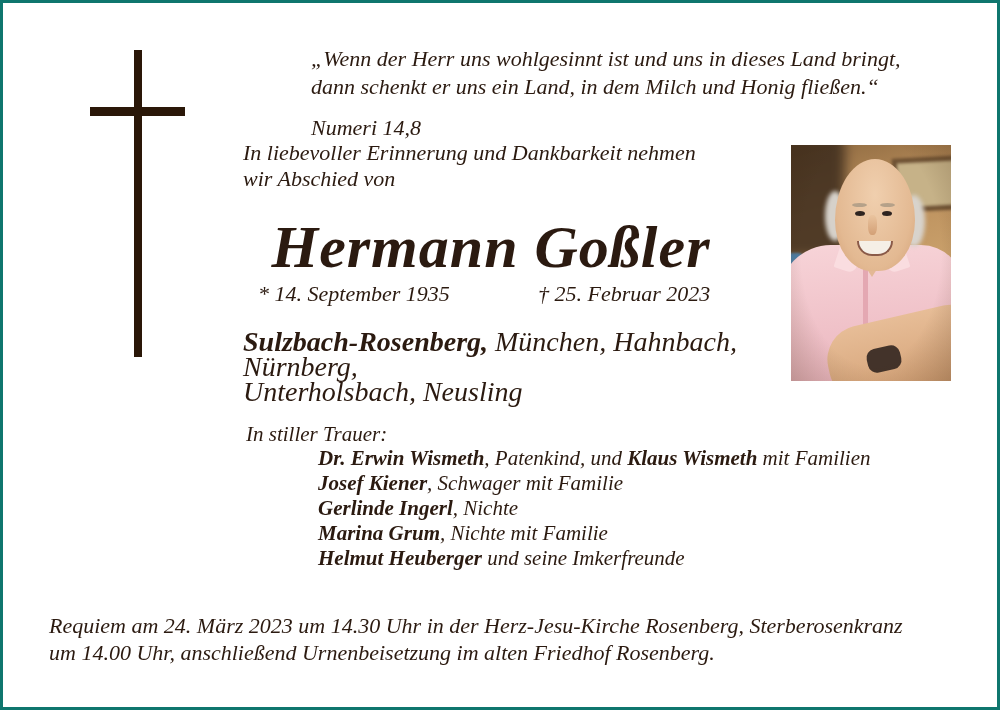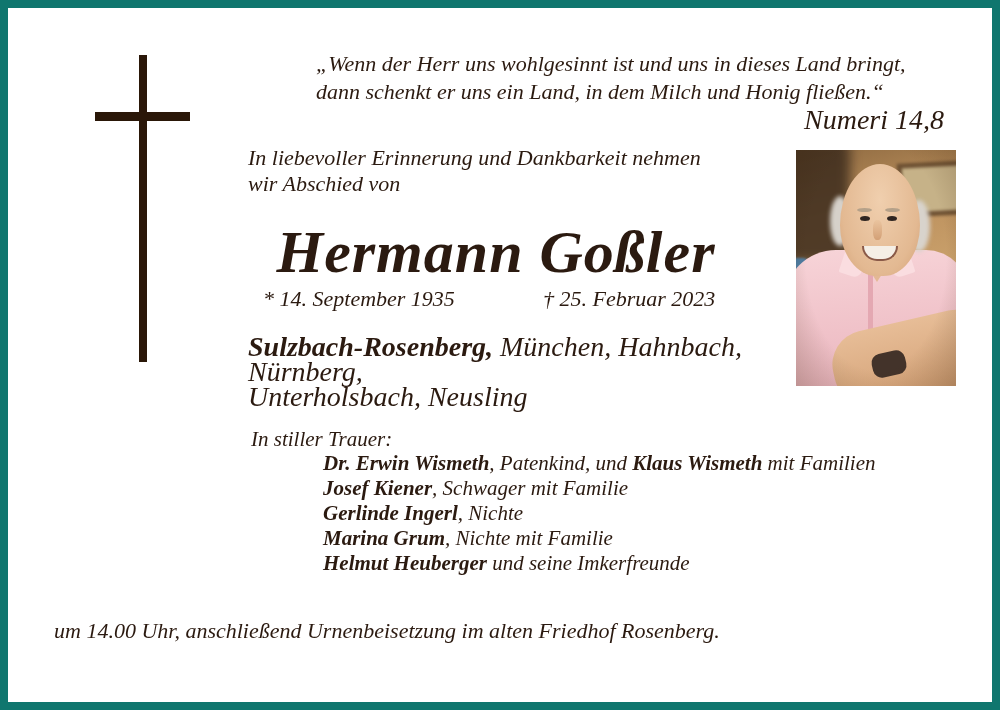--- a/index.html
+++ b/index.html
@@ -1,34 +1,34 @@
 <!DOCTYPE html>
 <html><head>
 <meta charset="utf-8">
 <style>
   html, body { margin: 0; padding: 0; background: #ffffff; }
   .page {
     position: relative;
     width: 1000px; height: 710px;
     box-sizing: border-box;
-    border: 8px solid #0f766e;
+    border: 3px solid #0f766e;
     background: #ffffff;
     color: #2b1a10;
     font-family: "Liberation Serif", "DejaVu Serif", serif;
     overflow: hidden;
   }
   .abs { position: absolute; font-style: italic; }
 
   
   .cross-v { left: 131px; top: 47px; width: 8px; height: 307px; background: #2a1708; }
   .cross-h { left: 87px; top: 104px; width: 95px; height: 9px; background: #2a1708; }
 
   
   .quote { left: 308px; top: 42px; width: 628px; font-style: italic; font-size: 22px; line-height: 28px; white-space: nowrap; }
-  .quote-attr { text-align: right; margin-top: 0; font-size: 28px; }
+  .quote-attr { margin-top: 13px; font-size: 22px; }
 
   
   .intro { left: 240px; top: 137px; font-size: 22px; line-height: 26px; }
 
   
   .deceased { left: 228px; top: 198px; width: 520px; text-align: center; font-weight: bold; font-size: 60px; letter-spacing: 1px; white-space: nowrap; margin-top: 12px; }
 
   
   .birth { left: 255px; top: 278px; font-size: 22px; }
   .death { left: 535px; top: 278px; font-size: 22px; }
@@ -135,16 +135,17 @@
   <div class="abs mourn-head">In stiller Trauer:</div>
   <div class="abs mourners">
     <div><span class="bold">Dr. Erwin Wismeth</span><span>, Patenkind, und </span><span class="bold">Klaus Wismeth</span><span> mit Familien</span></div>
     <div><span class="bold">Josef Kiener</span><span>, Schwager mit Familie</span></div>
     <div><span class="bold">Gerlinde Ingerl</span><span>, Nichte</span></div>
     <div><span class="bold">Marina Grum</span><span>, Nichte mit Familie</span></div>
     <div><span class="bold">Helmut Heuberger</span><span> und seine Imkerfreunde</span></div>
   </div>
 
   <div class="abs funeral">
+    <div>Requiem am 24. März 2023 um 14.30 Uhr in der Herz-Jesu-Kirche Rosenberg, Sterberosenkranz</div>
     <div>um 14.00 Uhr, anschließend Urnenbeisetzung im alten Friedhof Rosenberg.</div>
   </div>
 
 </div>
 
 </body></html>

